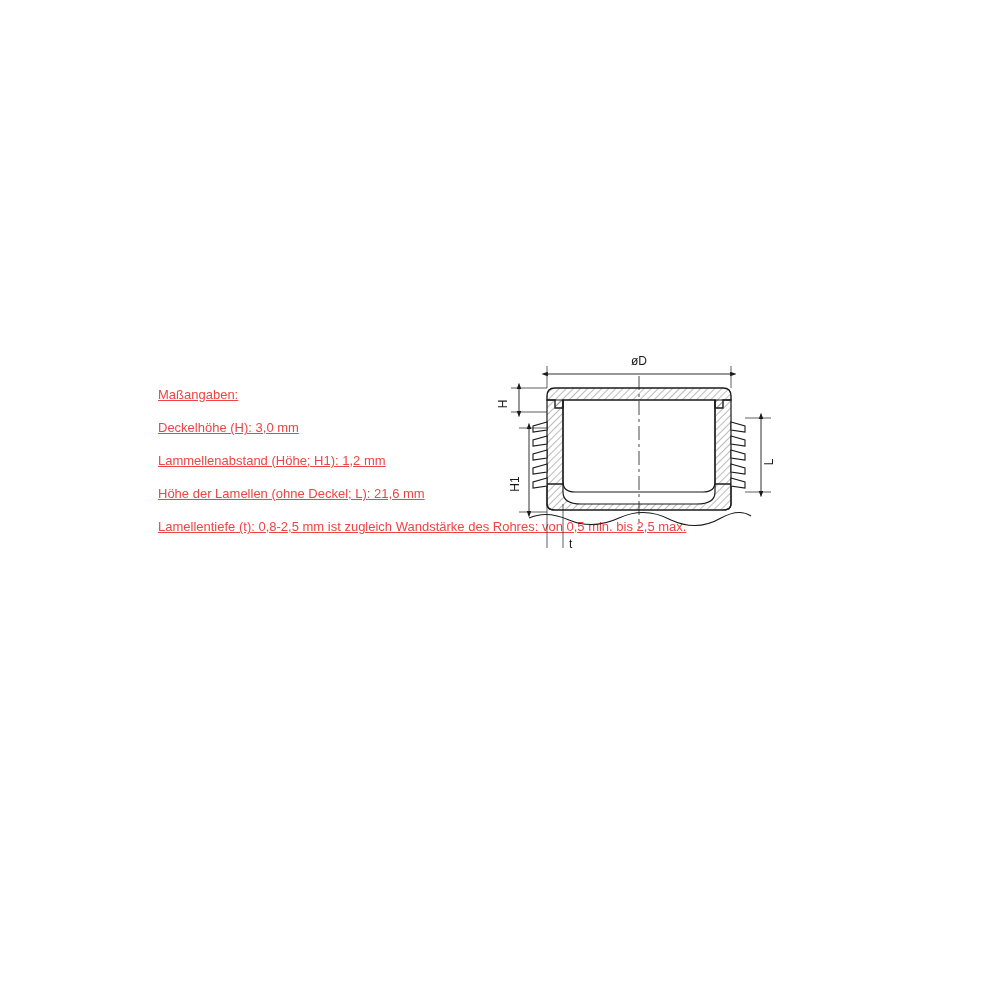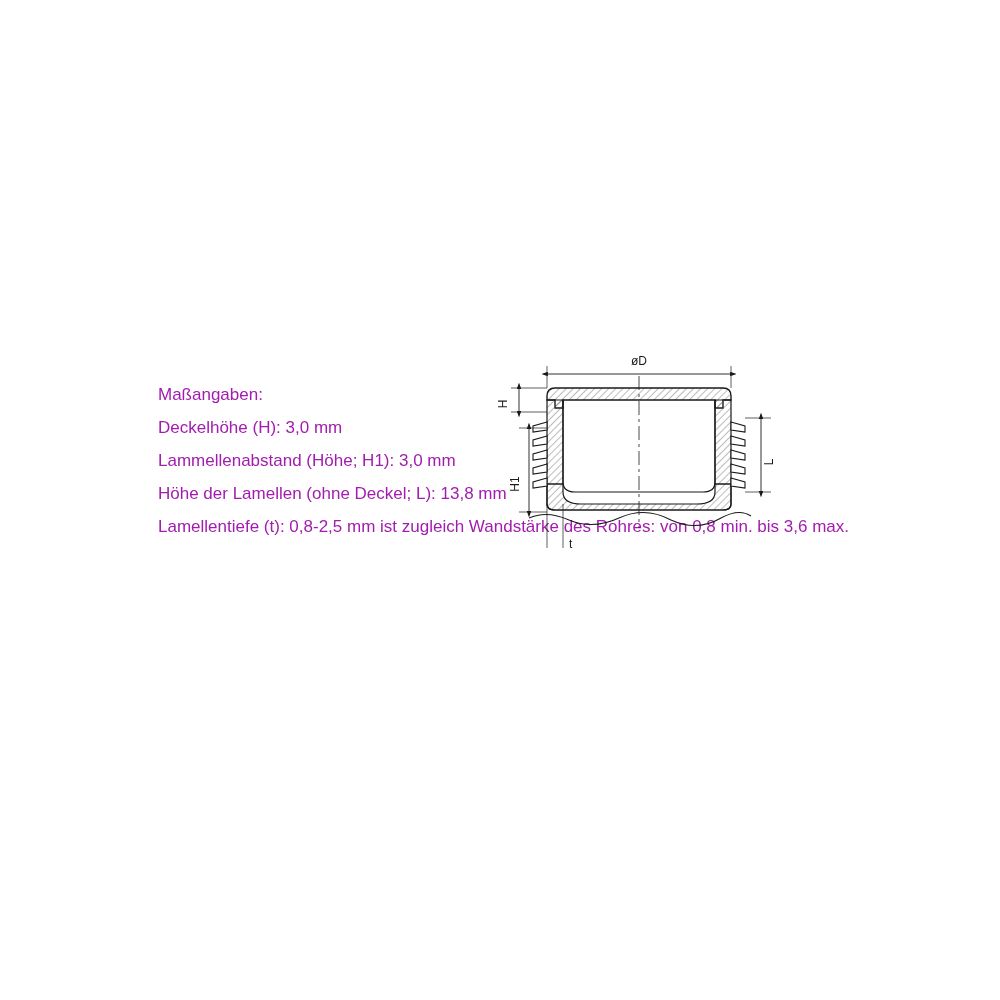--- a/index.html
+++ b/index.html
@@ -16,46 +16,47 @@
     overflow: hidden;
   }
 
   #spec-block {
     position: absolute;
     left: 158px;
     top: 378px;
     width: 720px;
   }
   .spec-line {
-    font-size: 17px;
+    font-size: 13px;
     line-height: 33px;
-    color: #a21caf;
+    color: #ef4444;
     white-space: nowrap;
+    text-decoration: underline;
   }
 
   #drawing {
     position: absolute;
     left: 489px;
     top: 352px;
     width: 300px;
     height: 220px;
   }
   #drawing svg {
     display: block;
   }
 </style>
 </head>
 <body>
 
 <div id="spec-block">
   <div class="spec-line">Maßangaben:</div>
   <div class="spec-line">Deckelhöhe (H): 3,0 mm</div>
-  <div class="spec-line">Lammellenabstand (Höhe; H1): 3,0 mm</div>
-  <div class="spec-line">Höhe der Lamellen (ohne Deckel; L): 13,8 mm</div>
-  <div class="spec-line">Lamellentiefe (t): 0,8-2,5 mm ist zugleich Wandstärke des Rohres: von 0,8 min. bis 3,6 max.</div>
+  <div class="spec-line">Lammellenabstand (Höhe; H1): 1,2 mm</div>
+  <div class="spec-line">Höhe der Lamellen (ohne Deckel; L): 21,6 mm</div>
+  <div class="spec-line">Lamellentiefe (t): 0,8-2,5 mm ist zugleich Wandstärke des Rohres: von 0,5 min. bis 2,5 max.</div>
 </div>
 
 <div id="drawing">
   <svg width="300" height="220" viewBox="0 0 300 220">
     <defs>
       <pattern id="hatchPattern" width="5" height="5" patternTransform="rotate(45)" patternUnits="userSpaceOnUse">
         <line x1="0" y1="0" x2="0" y2="5" stroke="#555555" stroke-width="0.8"></line>
       </pattern>
       <marker id="arrowStart" markerWidth="7" markerHeight="7" refX="6" refY="2.5" orient="auto">
         <path d="M7,0 L0,2.5 L7,5 z" fill="#1a1a1a"></path>

